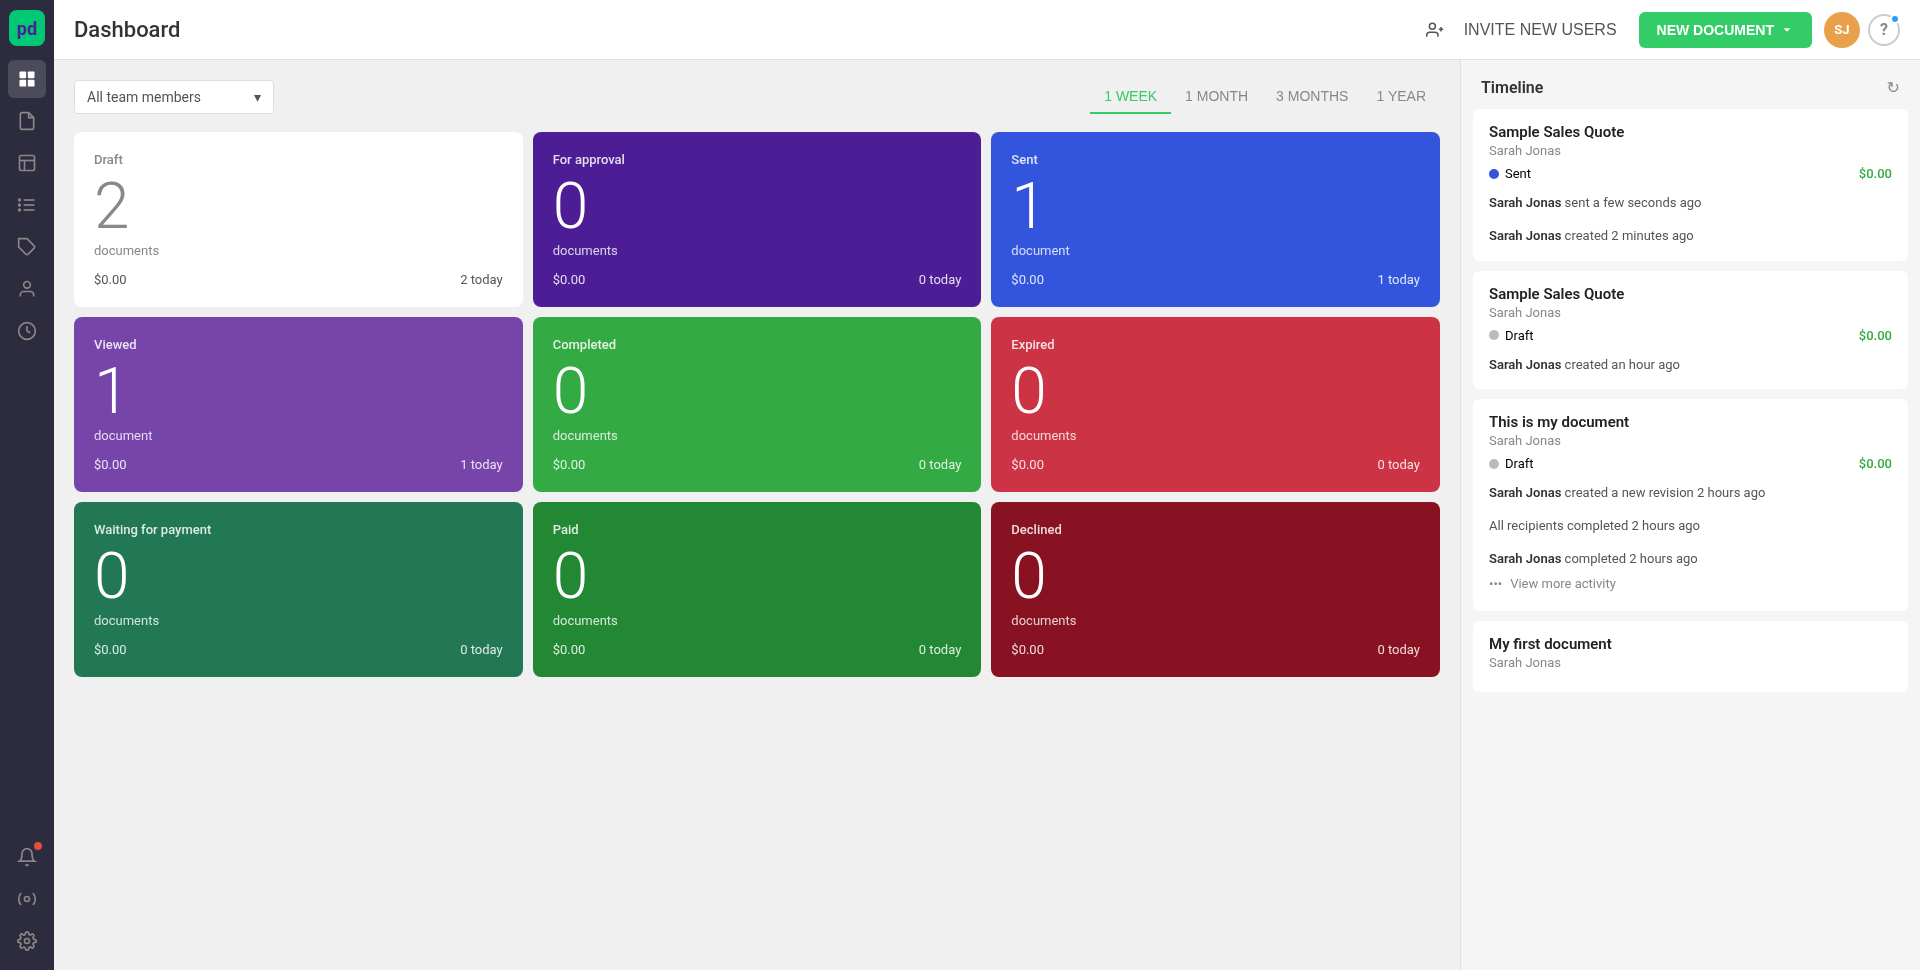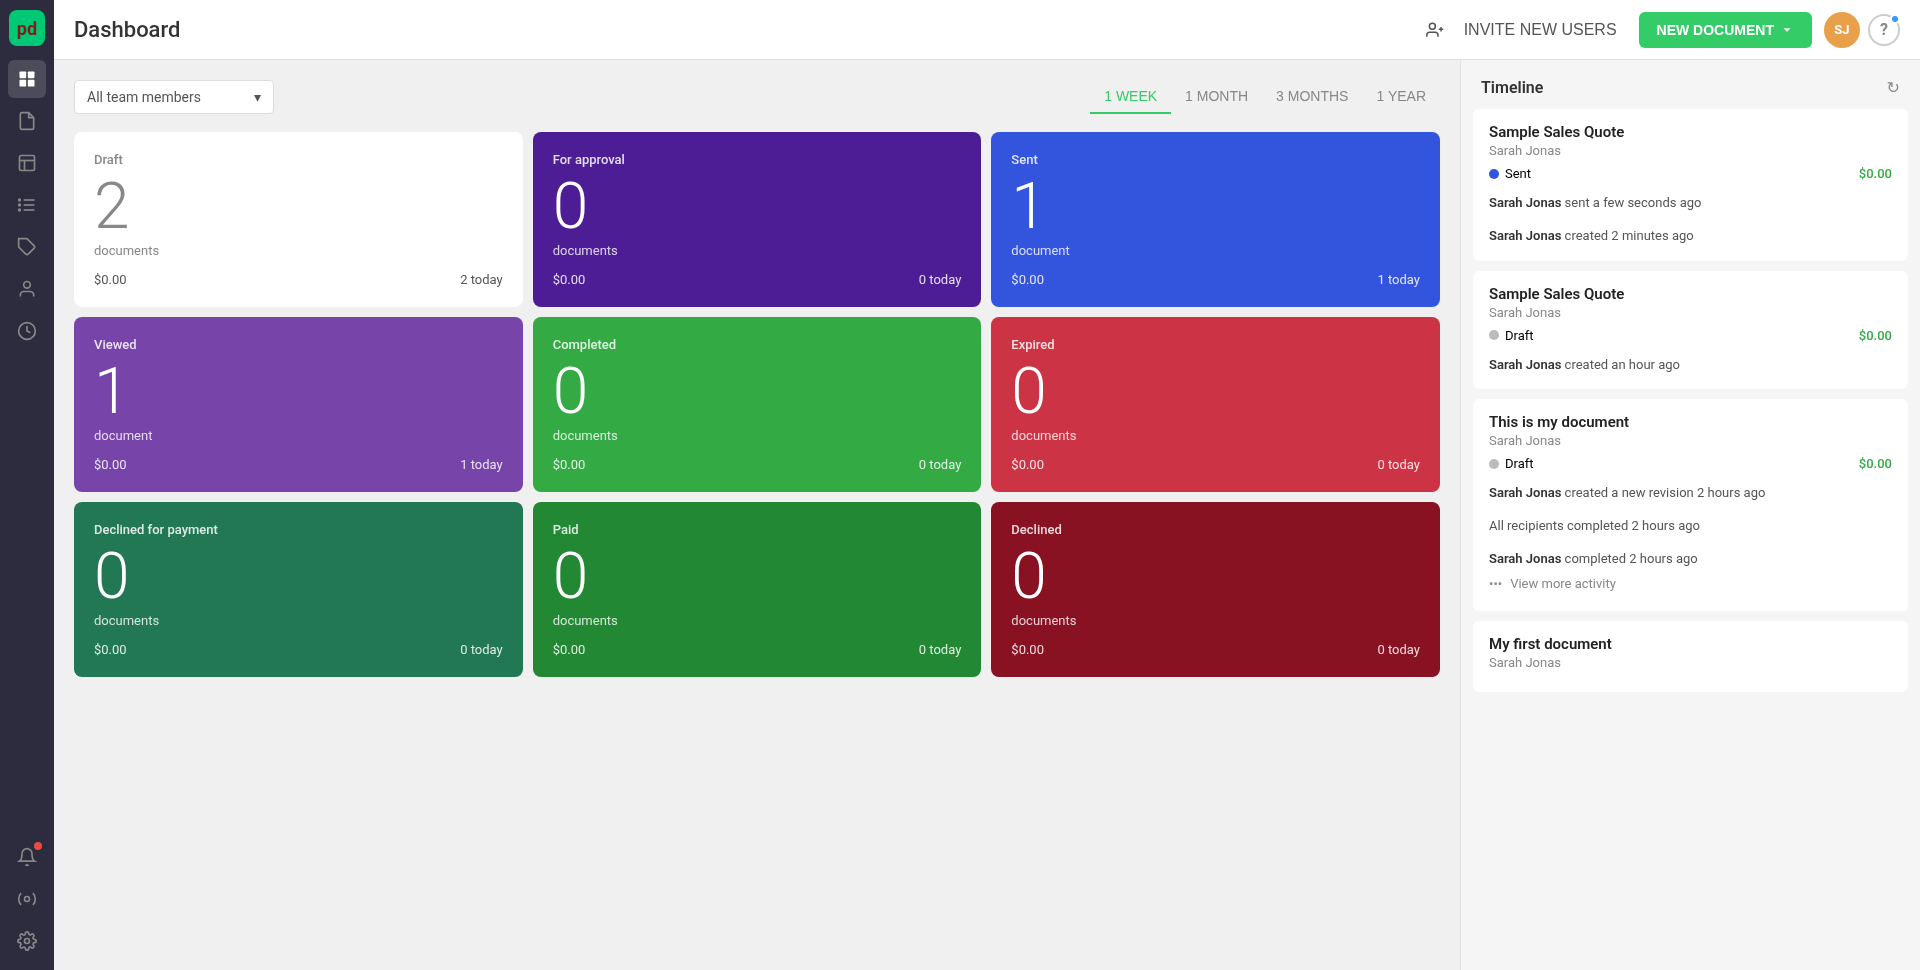--- a/index.html
+++ b/index.html
@@ -15,21 +15,21 @@
       padding: 10px 0;
       gap: 4px;
       flex-shrink: 0;
     }
     .sidebar-logo {
       width: 36px; height: 36px;
       background: #00c875;
       border-radius: 8px;
       display: flex; align-items: center; justify-content: center;
       margin-bottom: 10px;
-      color: #7f1d1d; font-weight: bold; font-size: 18px;
+      color: #4c1d95; font-weight: bold; font-size: 18px;
     }
     .sidebar-item {
       width: 38px; height: 38px;
       border-radius: 6px;
       display: flex; align-items: center; justify-content: center;
       cursor: pointer;
       color: #888;
       position: relative;
     }
     .sidebar-item.active { background: rgba(255,255,255,0.15); color: white; }
@@ -458,21 +458,21 @@
           <div class="stat-card red">
     <div class="stat-label">Expired</div>
     <div class="stat-number">0</div>
     <div class="stat-doc-label">documents</div>
     <div class="stat-footer">
       <span>$0.00</span>
       <span>0 today</span>
     </div>
   </div>
           <div class="stat-card teal">
-    <div class="stat-label">Declined for payment</div>
+    <div class="stat-label">Waiting for payment</div>
     <div class="stat-number">0</div>
     <div class="stat-doc-label">documents</div>
     <div class="stat-footer">
       <span>$0.00</span>
       <span>0 today</span>
     </div>
   </div>
           <div class="stat-card darkgreen">
     <div class="stat-label">Paid</div>
     <div class="stat-number">0</div>

